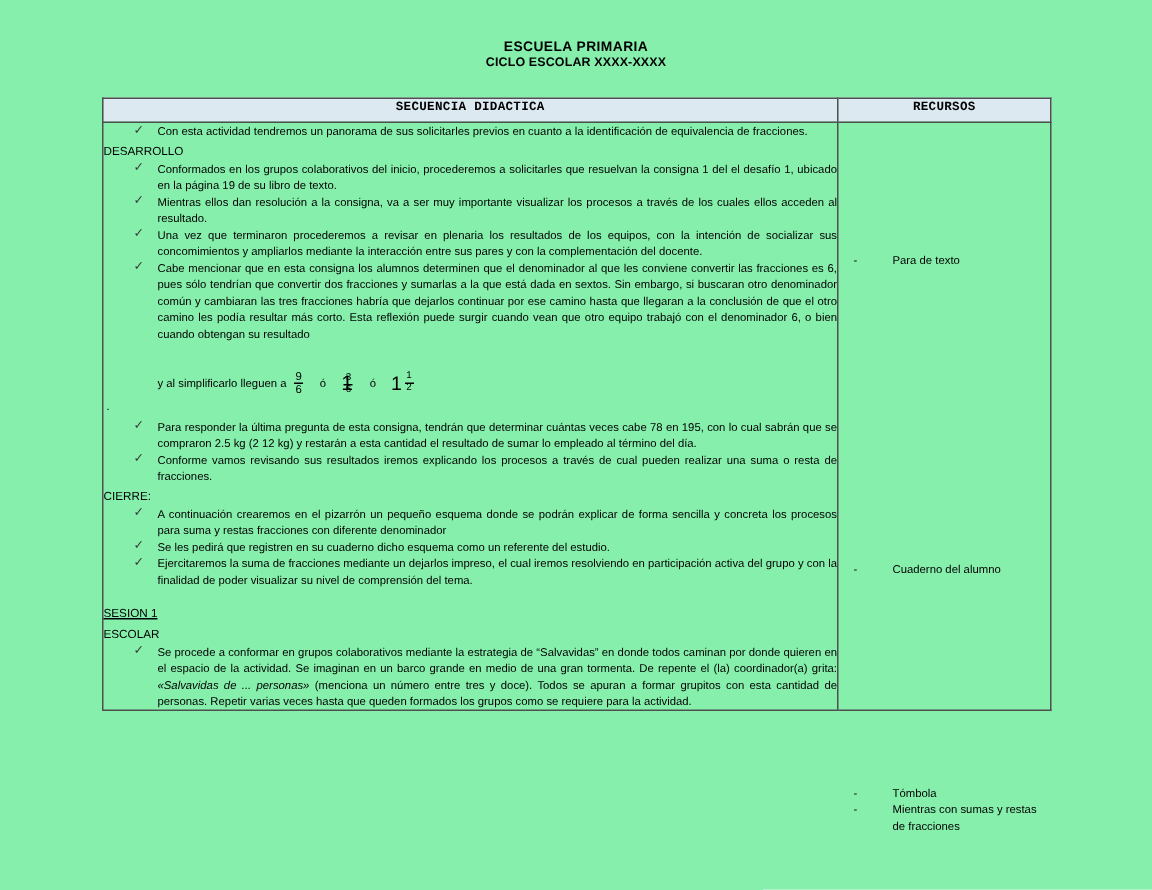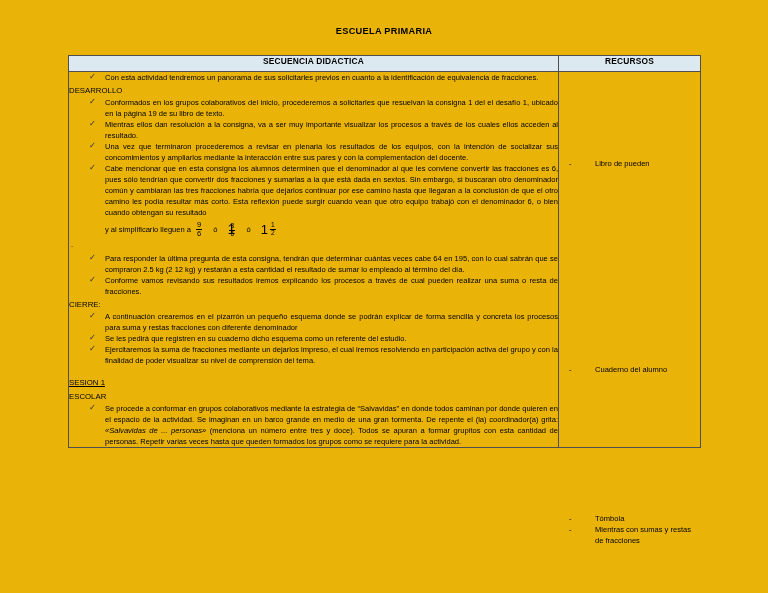--- a/index.html
+++ b/index.html
@@ -11,21 +11,21 @@
     width: 768px;
     height: 593px;
     font-family: "Liberation Sans", sans-serif;
     color: #000000;
     overflow: hidden;
   }
   .page {
     position: relative;
     width: 768px;
     height: 593px;
-    background: #eab308;
+    background: #86efac;
   }
 
   
   .doc-header {
     padding-top: 26px;
     text-align: center;
     line-height: 1.18;
   }
   .doc-header .line1 {
     font-size: 9.2px;
@@ -57,20 +57,21 @@
   col.c-rec { width: 142px; }
 
   thead th {
     background: #dce9f1;
     height: 15px;
     font-size: 8.4px;
     font-weight: bold;
     text-align: center;
     letter-spacing: 0.2px;
     padding: 2px 0 2px 0;
+    font-family: Liberation Mono, monospace;
   }
 
   td.seq-cell {
     padding: 3px 8px 6px 6px;
   }
   td.rec-cell {
     padding: 0;
     position: relative;
   }
   .sec-title {
@@ -111,20 +112,21 @@
 
   
   .frac-line {
     padding-left: 36px;
     font-size: 7.55px;
     line-height: 22px;
     height: 24px;
     display: flex;
     align-items: center;
     gap: 0;
+    margin-top: 16px;
   }
   .frac {
     display: inline-flex;
     flex-direction: column;
     align-items: center;
     justify-content: center;
     vertical-align: middle;
     line-height: 1;
     margin: 0 2px;
     position: relative;
@@ -202,20 +204,21 @@
 
   em.ital { font-style: italic; }
 </style>
 </head>
 <body>
 
 <div class="page">
 
   <div class="doc-header">
     <div class="line1">ESCUELA  PRIMARIA</div>
+    <div class="line2">CICLO ESCOLAR XXXX-XXXX</div>
   </div>
 
   <div class="table-wrap">
     <table class="main">
       <colgroup>
         <col class="c-seq">
         <col class="c-rec">
       </colgroup>
       <thead>
         <tr>
@@ -267,21 +270,21 @@
                   <span class="num">1</span>
                   <span class="den">2</span>
                 </span>
               </span>
             </div>
 
             <div class="stray-dot">.</div>
             <div class="spacer-sm"></div>
 
             <ul class="checks">
-              <li><span class="ck">✓</span><span>Para responder la última pregunta de esta consigna, tendrán que determinar cuántas veces cabe 64 en 195, con lo cual sabrán que se compraron 2.5 kg (2 12 kg) y restarán a esta cantidad el resultado de sumar lo empleado al término del día.</span></li>
+              <li><span class="ck">✓</span><span>Para responder la última pregunta de esta consigna, tendrán que determinar cuántas veces cabe 78 en 195, con lo cual sabrán que se compraron 2.5 kg (2 12 kg) y restarán a esta cantidad el resultado de sumar lo empleado al término del día.</span></li>
               <li><span class="ck">✓</span><span>Conforme vamos revisando sus resultados iremos explicando los procesos a través de cual pueden realizar una suma o resta de fracciones.</span></li>
             </ul>
 
             <div class="sec-title">CIERRE:</div>
 
             <ul class="checks">
               <li><span class="ck">✓</span><span>A continuación  crearemos en el pizarrón un pequeño  esquema donde se podrán explicar de forma sencilla y concreta los procesos para suma y restas fracciones con diferente denominador</span></li>
               <li><span class="ck">✓</span><span>Se les pedirá que registren en su cuaderno dicho esquema como un referente del  estudio.</span></li>
               <li><span class="ck">✓</span><span>Ejercitaremos la suma de fracciones mediante un dejarlos impreso, el cual iremos resolviendo en participación activa del grupo y con la finalidad de poder visualizar su nivel de comprensión del tema.</span></li>
             </ul>
@@ -295,21 +298,21 @@
               <li>
                 <span class="ck">✓</span><span>Se procede a conformar en grupos colaborativos mediante la estrategia de  “Salvavidas” en donde todos caminan por donde quieren en el espacio de la actividad. Se imaginan en un barco grande en medio de una gran tormenta. De repente el (la) coordinador(a) grita: </span><em class="ital">«Salvavidas de ...  personas»</em><span> (menciona un número entre tres y doce). Todos se apuran a formar grupitos con esta cantidad de personas. Repetir varias veces hasta que queden formados los grupos como se requiere para la actividad.</span>
               </li>
             </ul>
 
           </td>
 
           <td class="rec-cell">
             <div class="rec-item rec-a">
               <span class="dash">-</span>
-              <span class="rtxt">Libro de pueden</span>
+              <span class="rtxt">Para de texto</span>
             </div>
             <div class="rec-item rec-b">
               <span class="dash">-</span>
               <span class="rtxt">Cuaderno del alumno</span>
             </div>
             <div class="rec-item rec-c">
               <span class="dash">-</span>
               <span class="rtxt">Tómbola</span>
             </div>
             <div class="rec-item rec-d">

